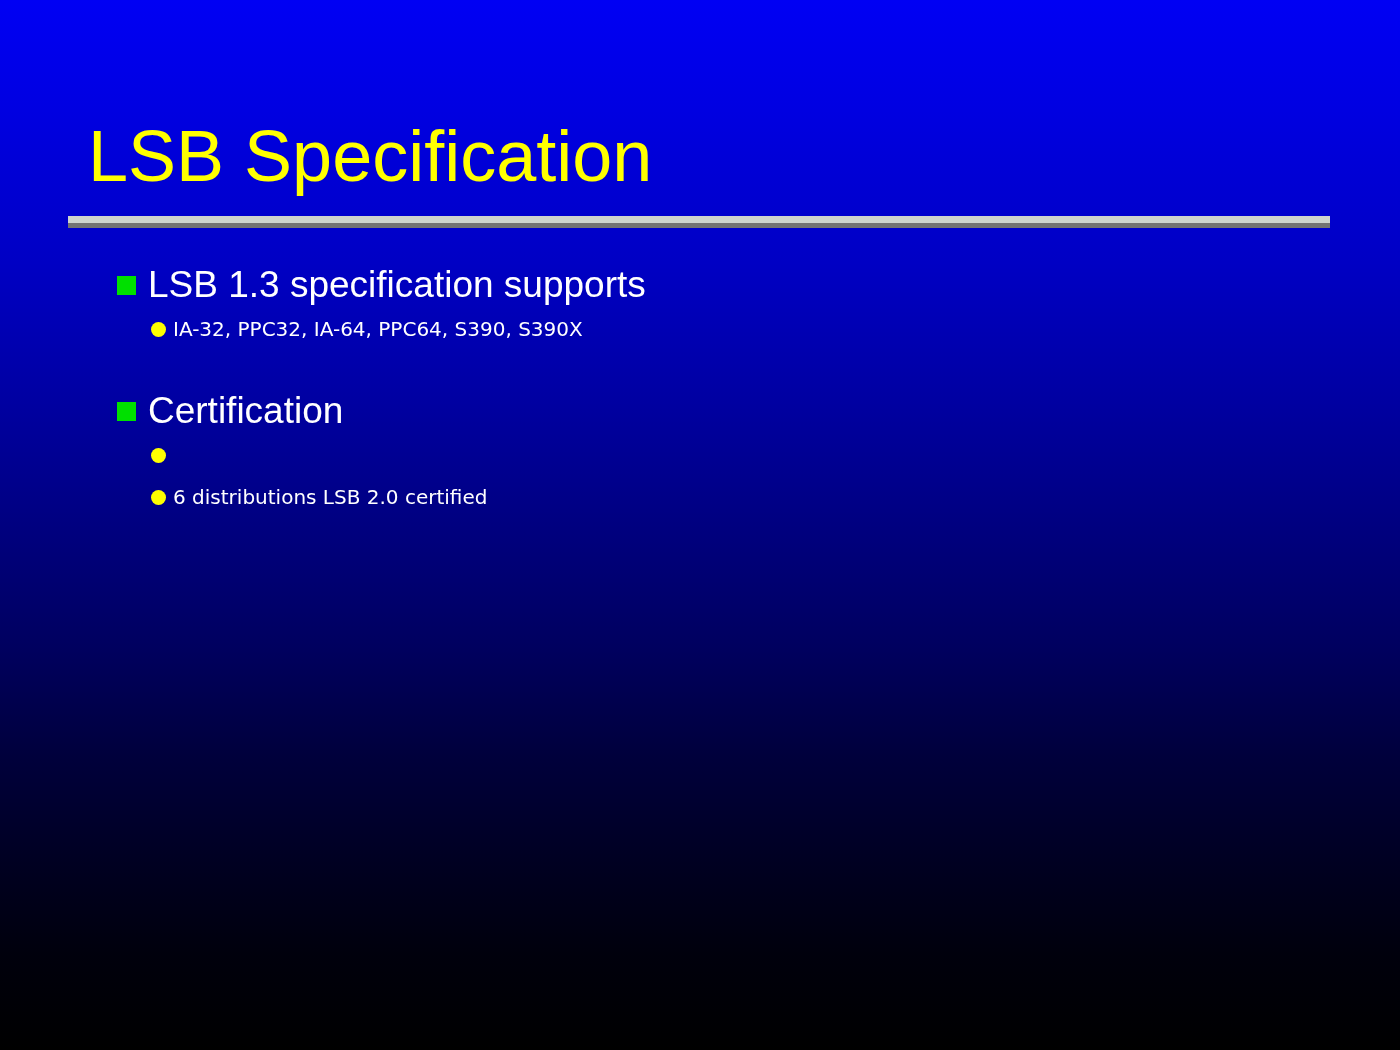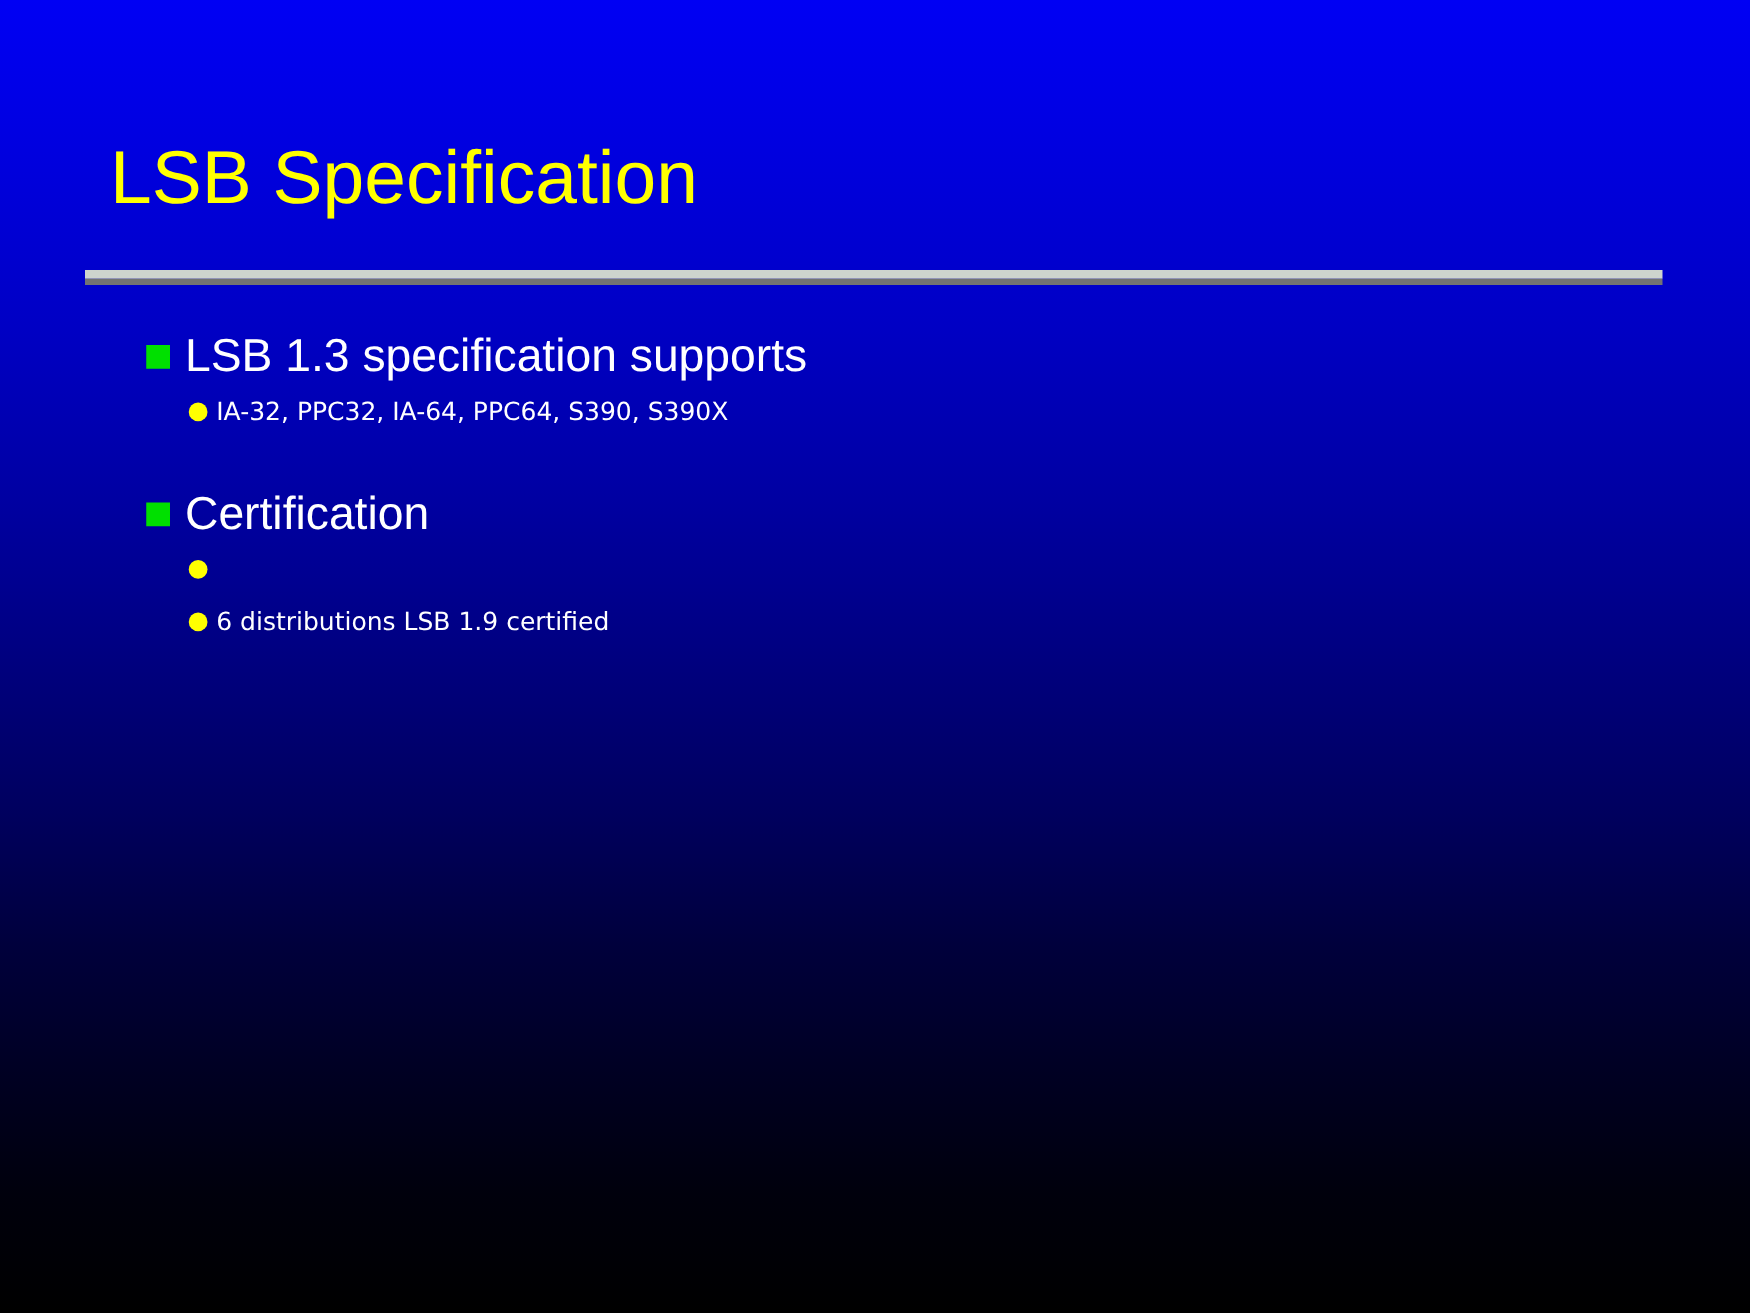--- a/index.html
+++ b/index.html
@@ -35,21 +35,21 @@
   }
 
   
   .title {
     position: absolute;
     left: 88px;
     top: 72px;
     width: 1240px;
     color: #ffff00;
     font-family: "Liberation Sans", sans-serif;
-    font-size: 60px;
+    font-size: 72px;
     font-weight: normal;
     line-height: 1.0;
     letter-spacing: 0px;
     white-space: nowrap;
   }
 
   
   .rule {
     position: absolute;
     left: 68px;
@@ -164,18 +164,18 @@
     <div class="group">
       <div class="l1">
         <span class="bullet-square"></span>
         <span class="l1-text">Certification</span>
       </div>
       <div class="l2">
         <span class="bullet-dot"></span>
       </div>
       <div class="l2">
         <span class="bullet-dot"></span>
-        <span class="l2-text">6 distributions LSB 1.9 certified</span>
+        <span class="l2-text">6 distributions LSB 2.0 certified</span>
       </div>
     </div>
 
   </div>
 </div>
 
 </body></html>

